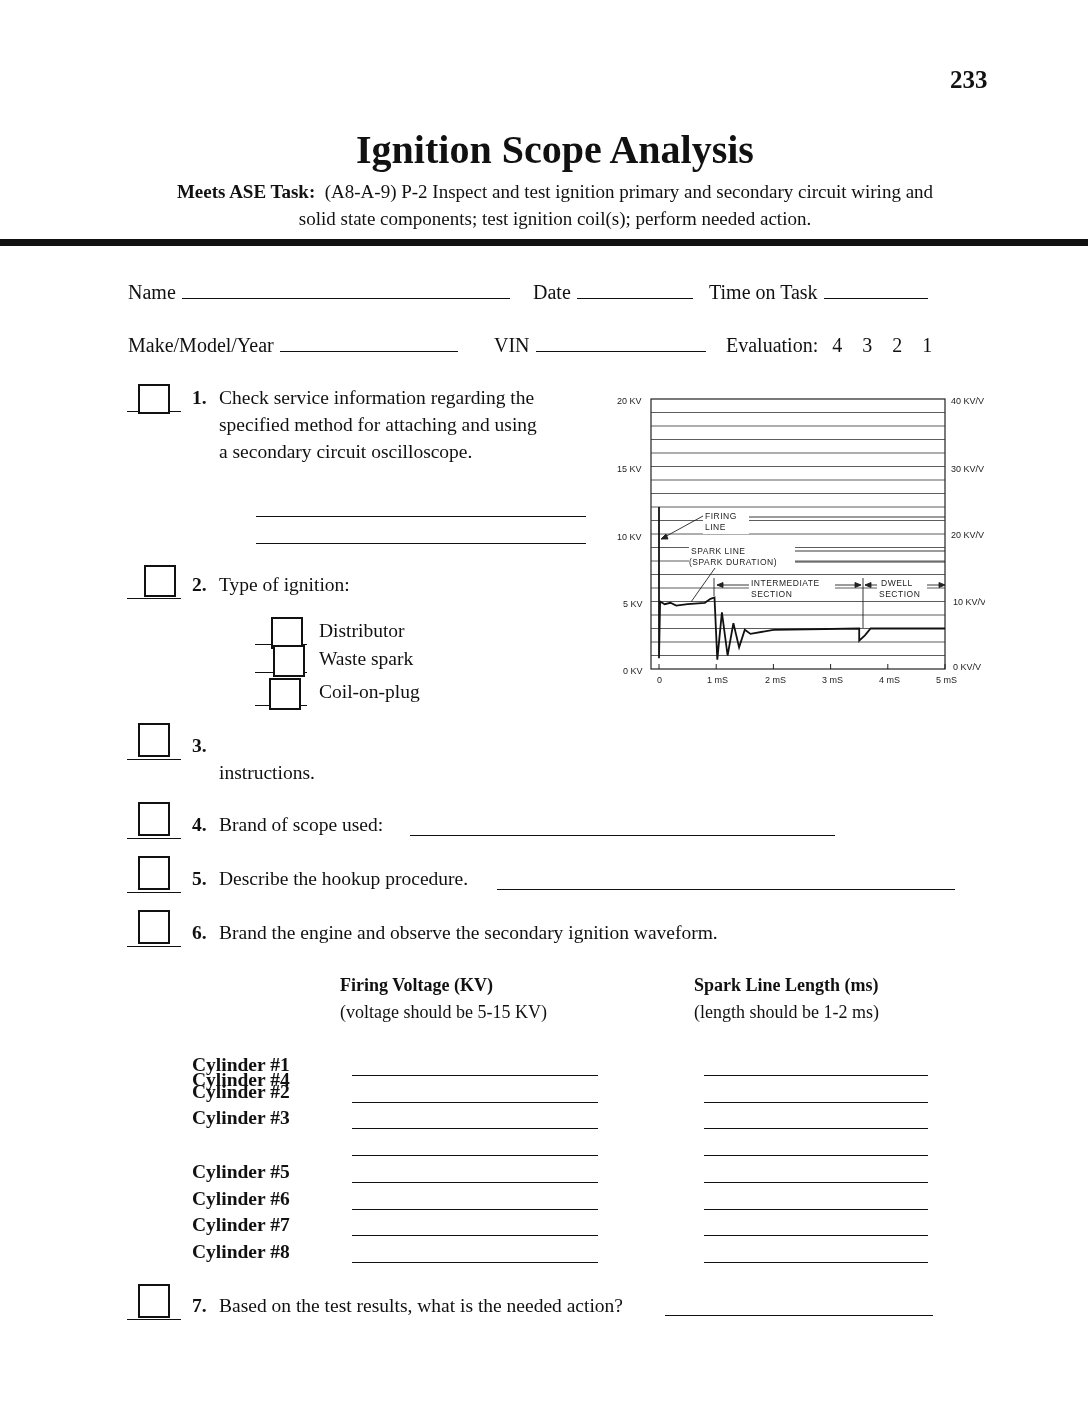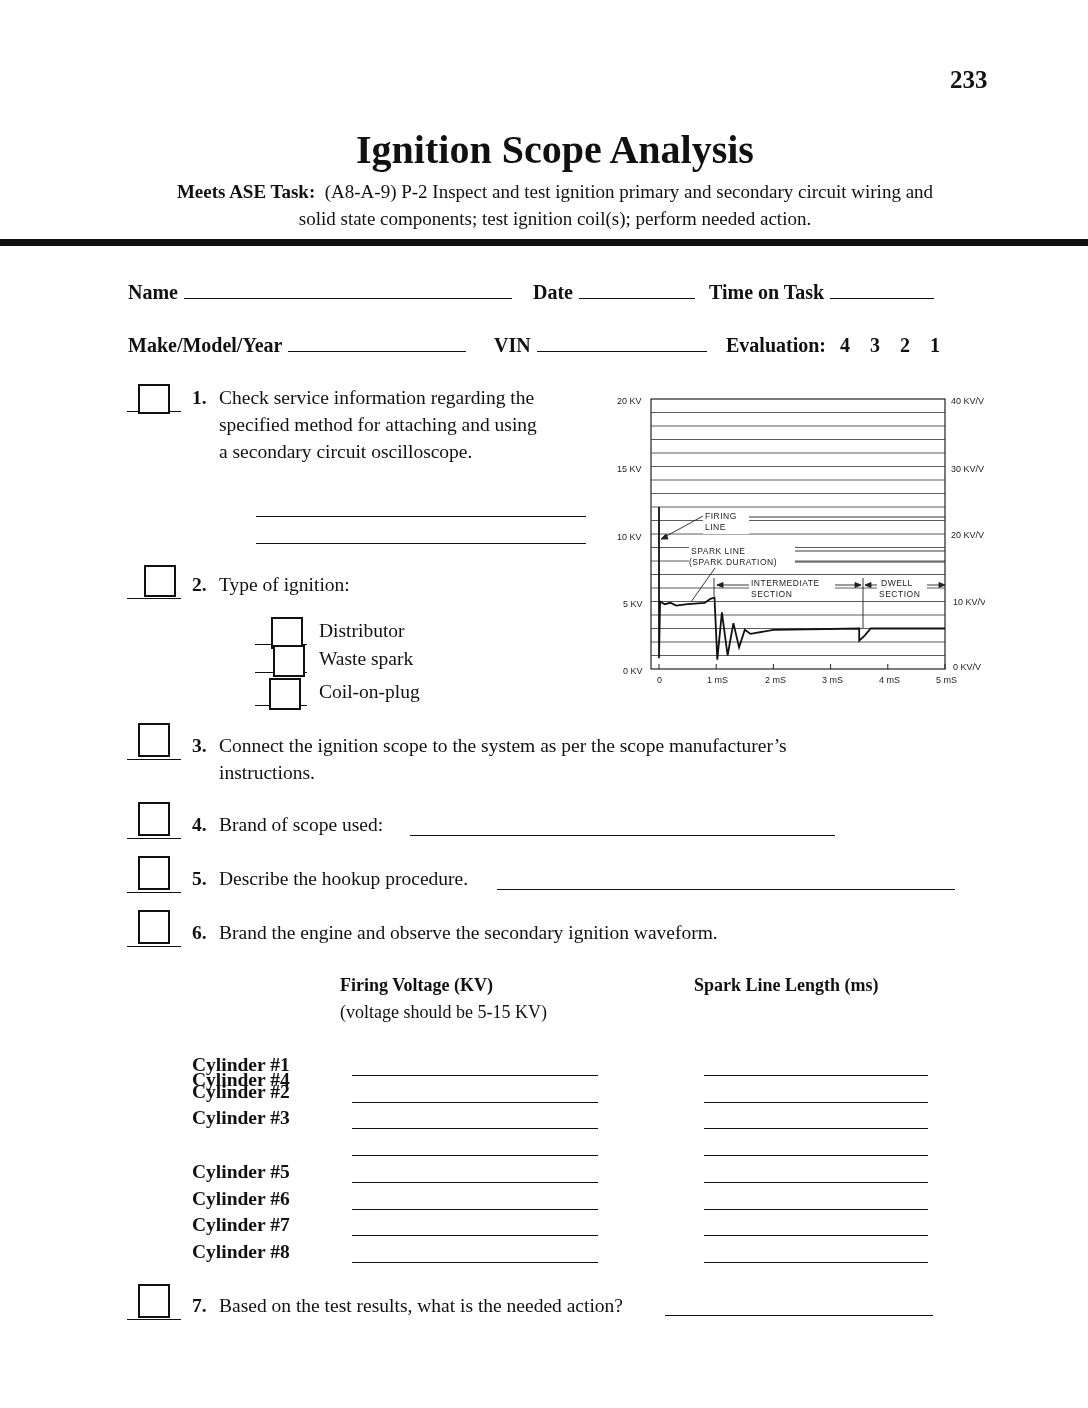--- a/index.html
+++ b/index.html
@@ -4,21 +4,21 @@
 <style>
   html, body { margin:0; padding:0; background:#fff; }
   body { width:1088px; height:1408px; position:relative; overflow:hidden;
          font-family:"Liberation Serif", serif; color:#111; }
   .abs { position:absolute; }
   .page-num { left:950px; top:66px; font-weight:bold; font-size:25px; }
   .title { left:0; width:1110px; top:126px; text-align:center; font-weight:bold; font-size:40px; }
   .ase { left:0; width:1110px; top:178px; text-align:center; font-size:19px; line-height:27px; }
   .ase b { font-weight:bold; }
   .rule { left:0; top:239px; width:1088px; height:7px; background:#111; }
-  .fld { font-size:20px; font-weight:bold; white-space:nowrap;text-align:center; }
+  .fld { font-size:20px; font-weight:normal; white-space:nowrap;text-align:center; }
   .blank { display:inline-block; border-bottom:1.5px solid #111; height:16px; vertical-align:baseline; margin-left:6px; }
   .eval-num { display:inline-block; margin-left:20px; }
   .step { left:127px; font-size:19.5px; line-height:27px; }
   .chk { position:absolute; left:0; top:0; width:54px; }
   .chk .ln { position:absolute; left:0; width:54px; top:27px; border-bottom:1.5px solid #111; }
   .chk .bx { position:absolute; left:11px; top:0; width:28px; height:26px; border:2px solid #111; background:#fff; }
   .step-num { position:absolute; left:65px; font-weight:bold; }
   .step-text { position:absolute; left:92px; white-space:nowrap; }
   .ans-line { position:absolute; border-bottom:1.5px solid #111; height:1px; }
   .sub-opt { left:255px; font-size:19.5px; }
@@ -96,21 +96,20 @@
     <div class="bx" style="left:14px;"></div>
   <span class="lbl">Coil-on-plug</span>
 </div>
 
 <div class="abs step" style="top:732px; width:800px; height:56px;">
   <div class="chk">
       <div class="ln"></div>
       <div class="bx" style="top:-9px; height:30px;"></div>
     </div>
   <span class="step-num" style="top:0;">3.</span>
-  <span class="step-text" style="top:0;">Connect the ignition scope to the system as per the scope manufacturer’s</span>
   <span class="step-text" style="top:27px;">instructions.</span>
 </div>
 
 <div class="abs step" style="top:811px; width:800px; height:30px;">
   <div class="chk">
       <div class="ln"></div>
       <div class="bx" style="top:-9px; height:30px;"></div>
     </div>
   <span class="step-num" style="top:0;">4.</span>
   <span class="step-text" style="top:0;">Brand of scope used:</span>
@@ -135,20 +134,21 @@
   <span class="step-num" style="top:0;">6.</span>
   <span class="step-text" style="top:0;">Brand the engine and observe the secondary ignition waveform.</span>
 </div>
 
 <div class="abs col-head" style="left:340px; width:270px; top:972px;">
   <div style="font-weight:bold;">Firing Voltage (KV)</div>
   <div>(voltage should be 5-15 KV)</div>
 </div>
 <div class="abs col-head" style="left:694px; width:240px; top:972px;font-family:Liberation Serif, serif;">
   <div style="font-weight:bold;">Spark Line Length (ms)</div>
+  <div>(length should be 1-2 ms)</div>
 </div>
 
 <div id="cyl-rows">
     <div>
       <div class="abs cyl" style="top:1052px;">Cylinder #1</div>
       <div class="ans-line" style="left:352px; top:1074px; width:246px;"></div>
       <div class="ans-line" style="left:704px; top:1074px; width:224px;"></div>
     </div>
     <div>
       <div class="abs cyl" style="top:1078.7px;">Cylinder #2</div>

